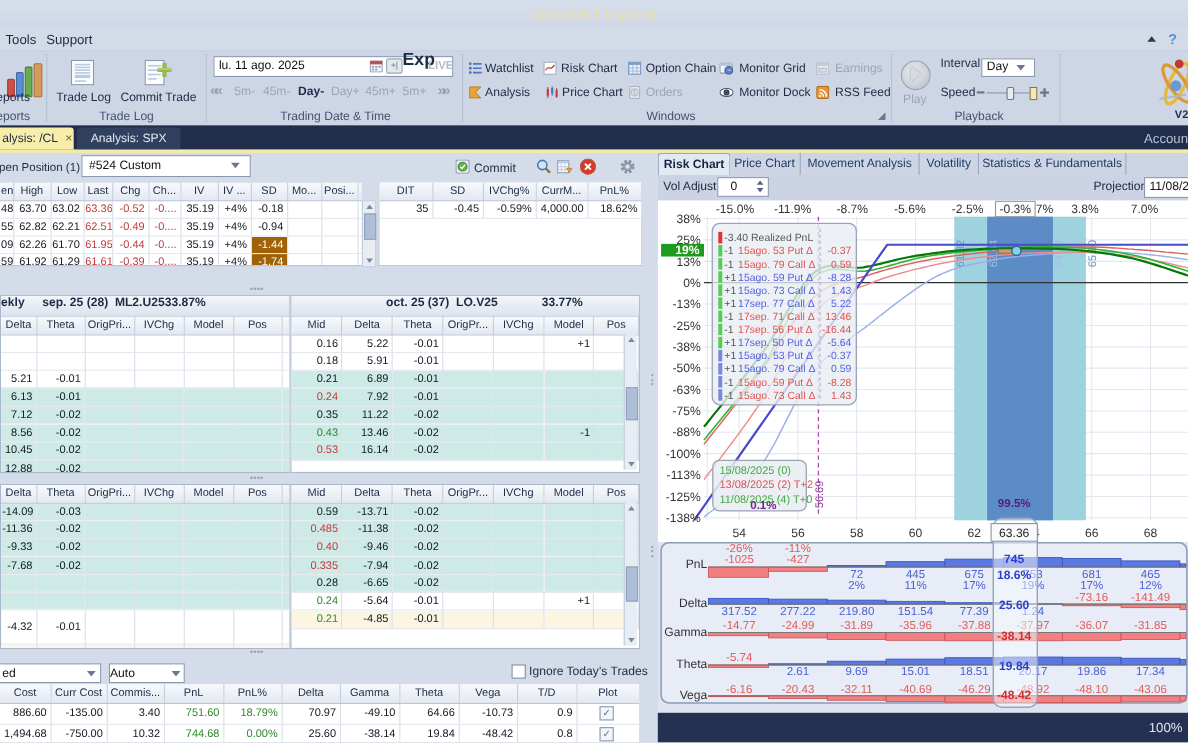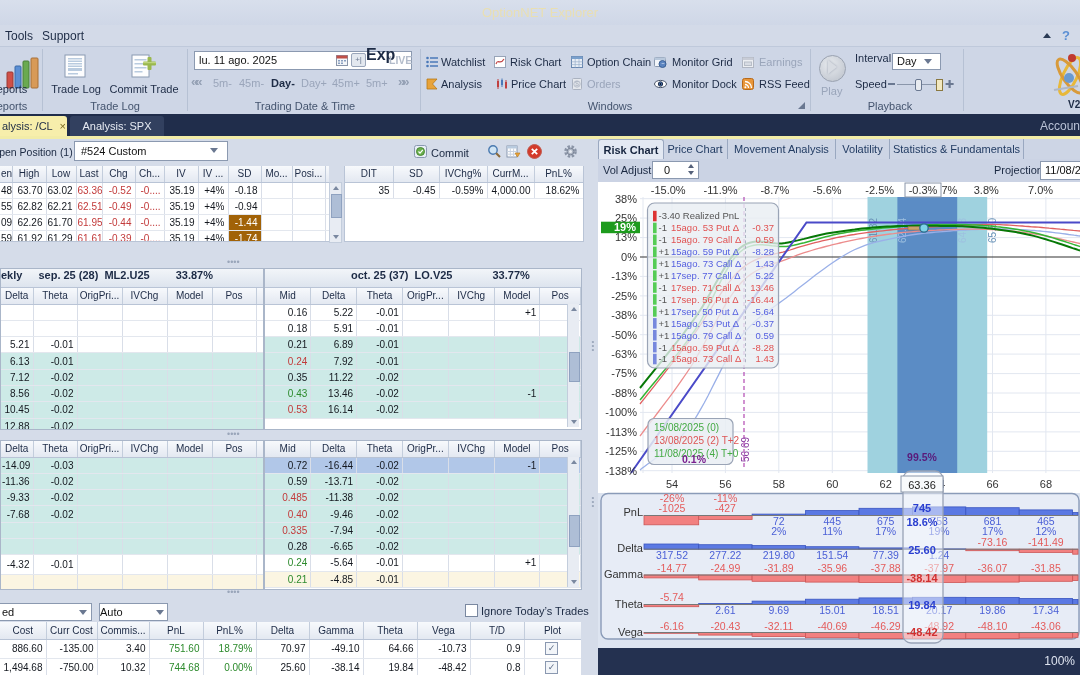--- a/index.html
+++ b/index.html
@@ -371,21 +371,21 @@
           <td>-0.45</td>
           <td>-0.59%</td>
           <td>4,000.00</td>
           <td>18.62%</td>
         </tr>
 </tbody>
     </table>
 </div>
 <div class="abs" style="left:227px;top:261px;width:16px;height:4px;color:#9aa6ba;font-size:9px;line-height:3px;letter-spacing:0;">••••</div>
 <div class="abs" style="left:0px;top:268px;width:262px;height:159.5px;overflow:hidden;border:1px solid #aab6c9;background:#fff;">
-    <div style="height:18px;background:linear-gradient(#f2f5f9,#dde4ee);border-bottom:1px solid #b9c4d6;font-size:11px;font-weight:bold;color:#1c2a45;white-space:nowrap;"><span style="margin-left:0px;">ekly</span><span style="margin-left:16px;">sep. 25 (28)&nbsp; ML2.U25</span><span style="margin-left:26px;">33.87%</span></div>
+    <div style="height:18px;background:linear-gradient(#f2f5f9,#dde4ee);border-bottom:1px solid #b9c4d6;font-size:11px;font-weight:bold;color:#1c2a45;white-space:nowrap;"><span style="margin-left:0px;">ekly</span><span style="margin-left:16px;">sep. 25 (28)&nbsp; ML2.U25</span><span style="">33.87%</span></div>
     <table class="grid" style="width:262px;">
       <colgroup>
         <col style="width:32px">
         <col style="width:44px">
         <col style="width:45px">
         <col style="width:45px">
         <col style="width:45px">
         <col style="width:44px">
         <col style="width:7px">
       </colgroup>
@@ -635,21 +635,21 @@
         </tr>
         <tr class="teal" style="height:16.3px;">
           <td></td>
           <td></td>
           <td></td>
           <td></td>
           <td></td>
           <td></td>
           <td></td>
         </tr>
-        <tr class="" style="height:20px;">
+        <tr class="" style="height:31px;">
           <td>-4.32</td>
           <td>-0.01</td>
           <td></td>
           <td></td>
           <td></td>
           <td></td>
           <td></td>
         </tr>
         <tr class="cream" style="height:16.3px;">
           <td></td>
@@ -676,29 +676,20 @@
       </colgroup>
       <tbody>
         <tr style="height:16px;">
           <th>Mid</th>
           <th>Delta</th>
           <th>Theta</th>
           <th>OrigPr...</th>
           <th>IVChg</th>
           <th>Model</th>
           <th>Pos</th>
-        </tr>
-        <tr class="selrow" style="height:16.3px;">
-          <td>0.72</td>
-          <td>-16.44</td>
-          <td>-0.02</td>
-          <td></td>
-          <td></td>
-          <td>-1</td>
-          <td></td>
         </tr>
         <tr class="teal" style="height:16.3px;">
           <td>0.59</td>
           <td>-13.71</td>
           <td>-0.02</td>
           <td></td>
           <td></td>
           <td></td>
           <td></td>
         </tr>

